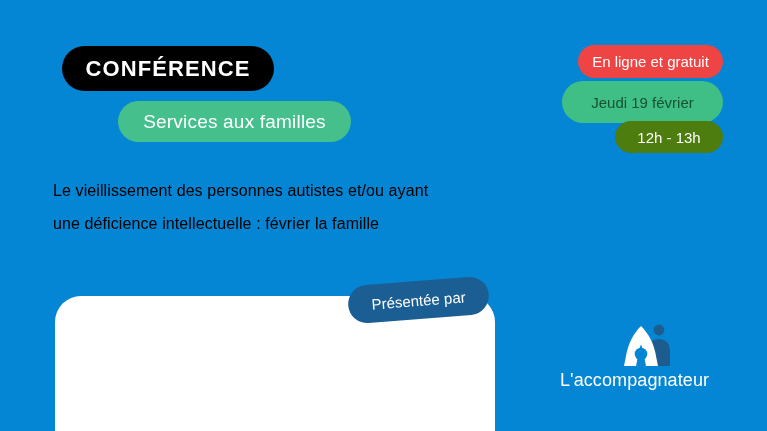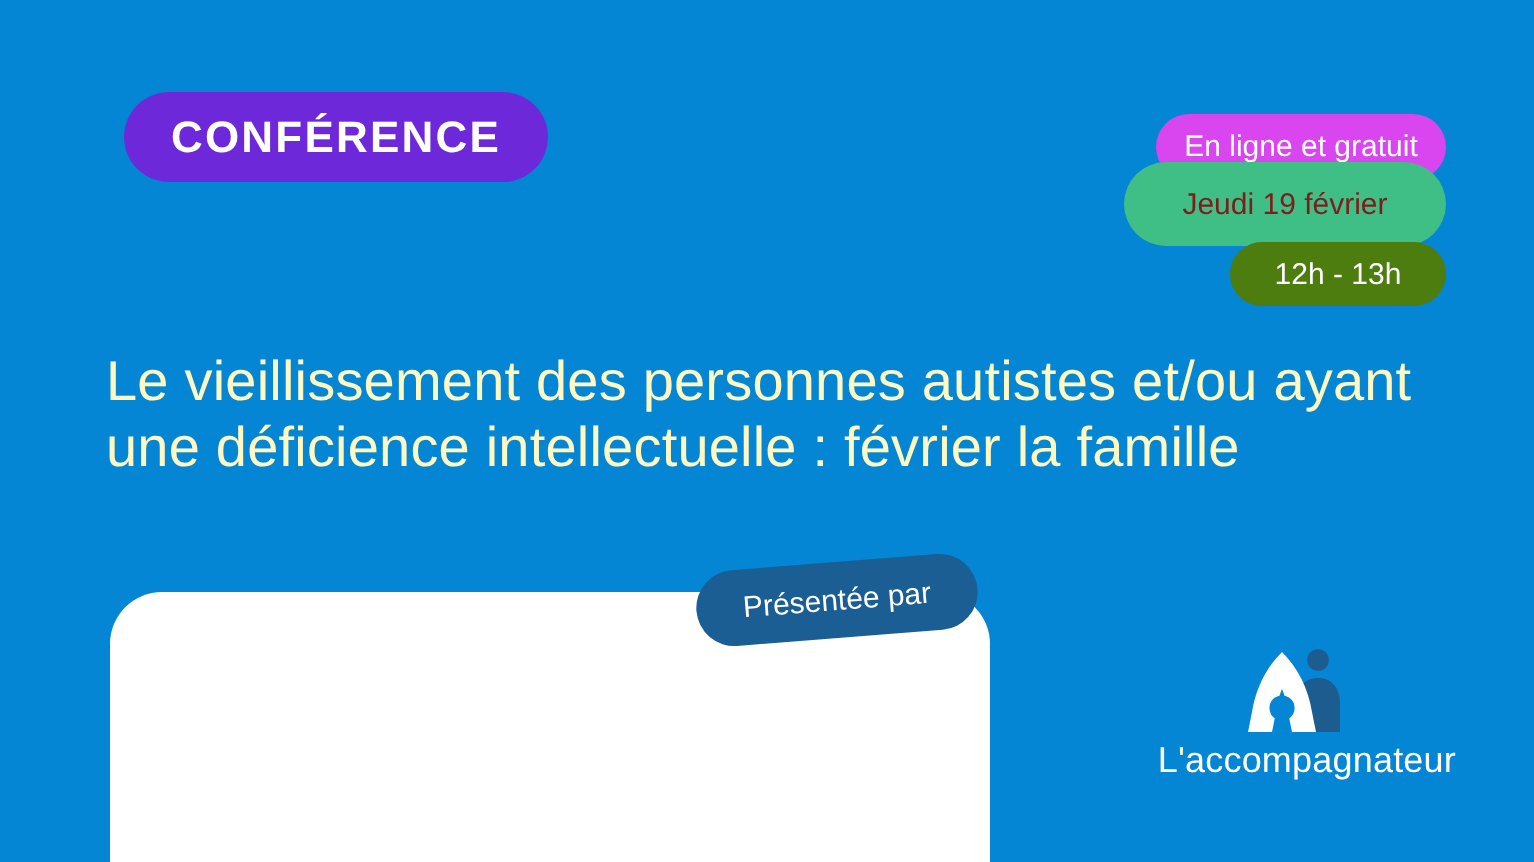--- a/index.html
+++ b/index.html
@@ -42,55 +42,55 @@
     border-radius: 999px;
     white-space: nowrap;
     box-sizing: border-box;
   }
 
   .pill-conference {
     left: 62px;
     top: 46px;
     width: 212px;
     height: 45px;
-    background: #6d28d9;
+    background: #000000;
     color: #ffffff;
     font-size: 22px;
     font-weight: bold;
     letter-spacing: 1.1px;
   }
 
   .pill-services {
     left: 118px;
     top: 101px;
     width: 233px;
     height: 41px;
     background: #45c08c;
     color: #ffffff;
     font-size: 19px;
     letter-spacing: 0.2px;
   }
 
   .pill-online {
     left: 578px;
-    top: 57px;
+    top: 45px;
     width: 145px;
     height: 33px;
-    background: #d946ef;
+    background: #ef4444;
     color: #ffffff;
     font-size: 15px;
   }
 
   .pill-date {
     left: 562px;
     top: 81px;
     width: 161px;
     height: 42px;
     background: #3fbf86;
-    color: #7f1d1d;
+    color: #14532d;
     font-size: 15px;
   }
 
   .pill-time {
     left: 615px;
     top: 121px;
     width: 108px;
     height: 32px;
     background: #4d7c0f;
     color: #ffffff;
@@ -107,22 +107,22 @@
     font-size: 15px;
     transform: rotate(-4.5deg);
   }
 
   
   .title {
     position: absolute;
     left: 53px;
     top: 174px;
     width: 660px;
-    color: #fef9c3;
-    font-size: 28px;
+    color: #000000;
+    font-size: 16px;
     line-height: 33px;
     letter-spacing: 0.1px;
   }
   .title .line {
     display: block;
   }
 
   
   .revie-logo {
     position: absolute;
@@ -132,21 +132,21 @@
     height: 88px;
   }
 
   
   .acc-logo {
     position: absolute;
     left: 560px;
     top: 322px;
     width: 168px;
     height: 75px;
-    text-align: right;
+    text-align: left;
   }
   .acc-mark {
     width: 168px;
     height: 46px;
     display: block;
   }
   .acc-word {
     display: block;
     margin-top: 2px;
     color: #ffffff;
@@ -157,20 +157,21 @@
 </style>
 </head>
 <body>
 
 <div id="poster">
 
   <div class="white-card"></div>
 
   <div class="pill pill-conference">CONFÉRENCE</div>
 
+  <div class="pill pill-services">Services aux familles</div>
 
   <div class="pill pill-online">En ligne et gratuit</div>
 
   <div class="pill pill-date">Jeudi 19 février</div>
 
   <div class="pill pill-time">12h - 13h</div>
 
   <div class="title">
     <span class="line">Le vieillissement des personnes autistes et/ou ayant</span>
     <span class="line">une déficience intellectuelle : février la famille</span>

